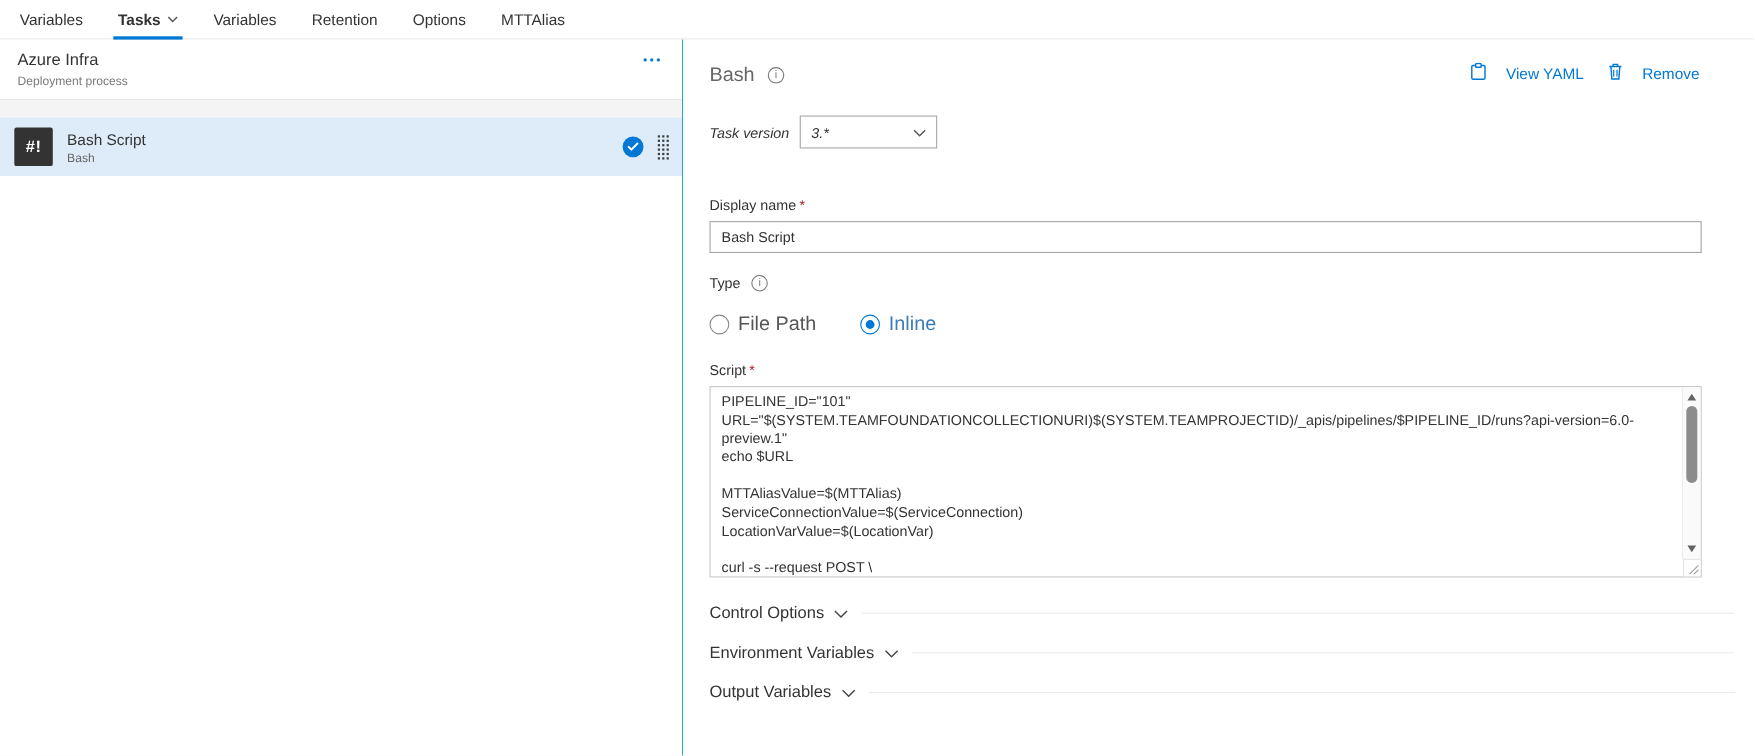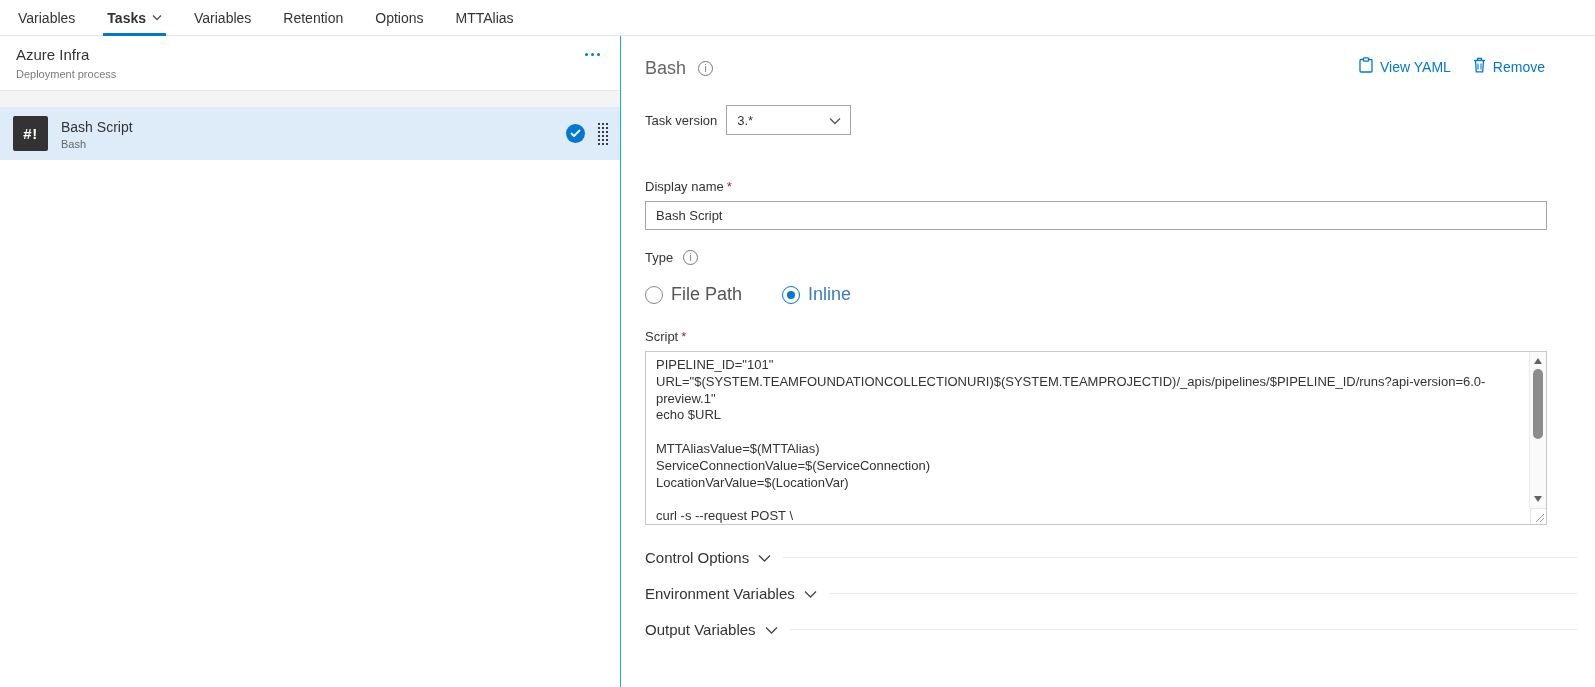--- a/index.html
+++ b/index.html
@@ -33,26 +33,26 @@
   .task-titles { margin-left: 13px; flex: 1; }
   .task-title { font-size: 14px; color: #333; line-height: 18px; }
   .task-sub { font-size: 11px; color: #666; margin-top: 2px; }
   .check-circle { width: 19px; height: 19px; border-radius: 50%; background: #0078d4; display: flex; align-items: center; justify-content: center; margin-right: 11px; }
   .drag-handle { display: grid; grid-template-columns: repeat(3, 2px); grid-auto-rows: 2px; gap: 2px; padding: 4px 2px; cursor: grab; }
   .drag-handle i { background: #3b3b3b; }
   .left-rest { flex: 1; background: #fff; }
 
   
   .detail-actions { position: absolute; top: 21px; right: 50px; display: flex; gap: 22px; }
-  .action-link { display: flex; align-items: center; gap: 7px; color: #0078d4; font-size: 14px; cursor: pointer; }
+  .action-link { display: flex; align-items: center; gap: 18px; color: #0078d4; font-size: 14px; cursor: pointer; }
   .detail-title-row { margin-top: 22px; display: flex; align-items: center; gap: 12px; }
   .detail-title { font-size: 18px; color: #666; font-weight: 400; }
   .info-icon { width: 15px; height: 15px; border: 1px solid #777; border-radius: 50%; color: #777; font-size: 10px; display: inline-flex; align-items: center; justify-content: center; font-style: normal; cursor: pointer; }
 
-  .task-version-row { margin-top: 26px; display: flex; align-items: center; }
+  .task-version-row { margin-top: 26px; display: flex; align-items: center; font-style: italic; }
   .field-label { font-size: 13px; color: #333; }
   .required { color: #a4262c; margin-left: 3px; }
   .select-box { margin-left: 9px; width: 125px; height: 30px; border: 1px solid #a6a6a6; background: #fff; display: flex; align-items: center; justify-content: space-between; padding: 0 9px 0 10px; font-size: 13px; color: #333; cursor: pointer; }
 
   .label-row { display: flex; align-items: center; gap: 10px; }
   .mt-displayname { margin-top: 44px; }
   .text-input { display: block; margin-top: 7px; width: 902px; height: 29px; border: 1px solid #a6a6a6; padding: 0 10px; font-size: 13px; color: #333; font-family: "Liberation Sans", sans-serif; }
 
   .mt-type { margin-top: 20px; }
   .radio-row { margin-top: 19px; display: flex; align-items: center; }

